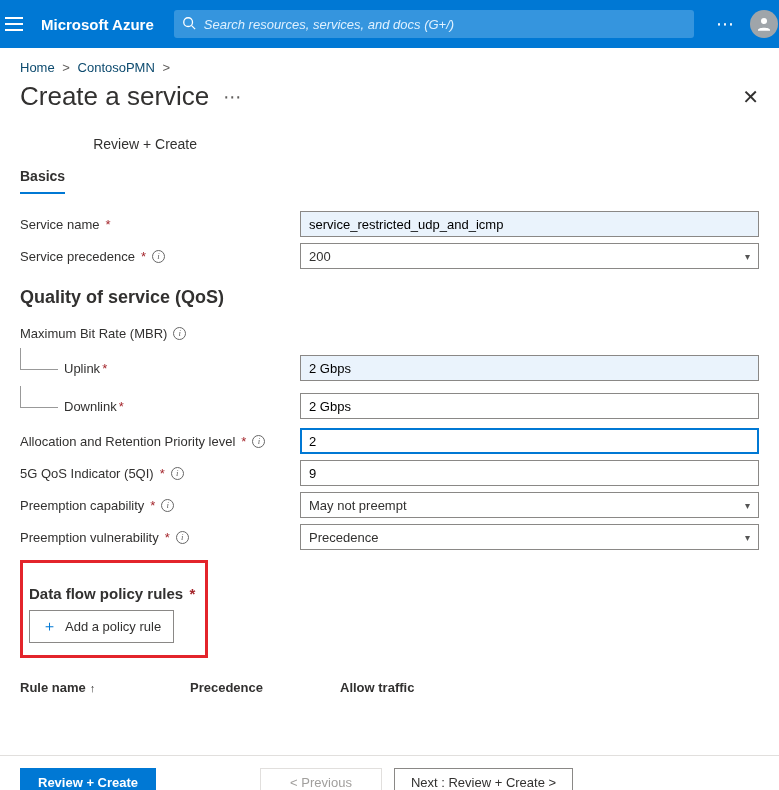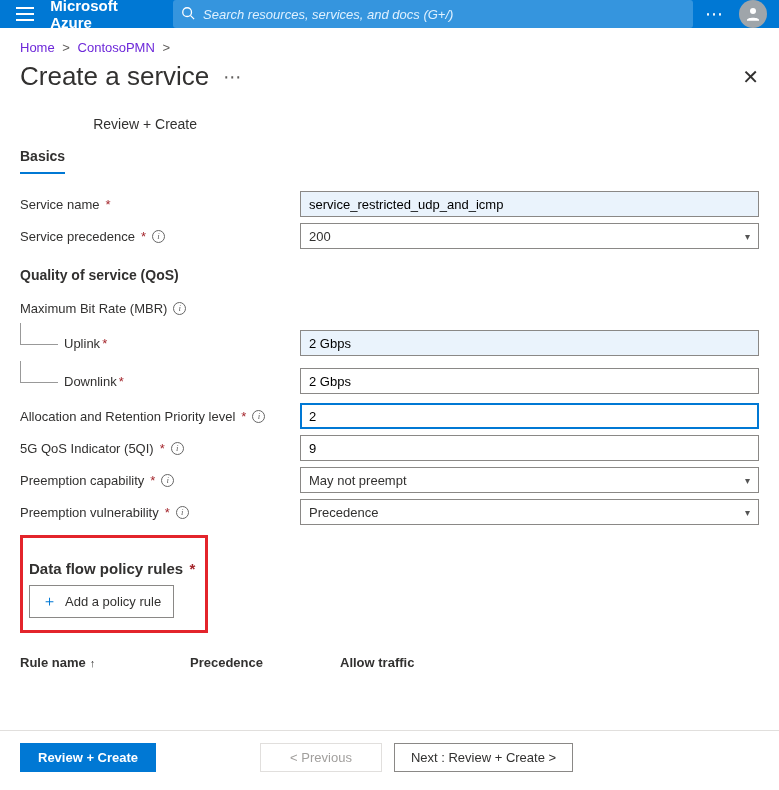--- a/index.html
+++ b/index.html
@@ -6,24 +6,24 @@
   body {
     font-family: "Segoe UI", Arial, sans-serif;
     font-size: 13px;
     color: #323130;
     background: #ffffff;
     width: 779px;
     overflow-x: auto;
   }
   .topbar {
     background: #0078d4;
-    height: 28px;
+    height: 48px;
     display: flex;
     align-items: center;
-    padding: 0 12px;
+    padding: 0 1px;
     gap: 12px;
   }
   .hamburger { width: 20px; height: 20px; display: flex; flex-direction: column; justify-content: center; gap: 4px; cursor: pointer; margin-left:4px; }
   .hamburger span { display: block; height: 1.8px; background: #fff; width: 18px; }
   .brand { color: #fff; font-weight: 600; font-size: 15px; margin-left: 4px; margin-right: 8px; }
   .search-wrap {
     flex: 0 0 520px;
     height: 28px;
     background: #3595de;
     border-radius: 3px;
@@ -40,21 +40,21 @@
     font-size: 13px;
     outline: none;
   }
   .search-wrap input::placeholder { color: #dff1ff; font-style: italic; }
   .search-icon { color: #fff; }
   .topbar-right { margin-left: auto; display: flex; align-items: center; gap: 14px; }
   .dots { color: #fff; font-size: 18px; letter-spacing: 2px; cursor:pointer; }
   .avatar { width: 28px; height: 28px; border-radius: 50%; background: #9fa5aa; display: flex; align-items: center; justify-content: center; cursor:pointer; }
   .avatar svg { fill: #fff; }
   .breadcrumb { padding: 12px 20px 0 20px; font-size: 13px; }
-  .breadcrumb a { color: #6d28d9; text-decoration: none; }
+  .breadcrumb a { color: #0c4a6e; text-decoration: none; }
   .page-header { display: flex; align-items: center; padding: 6px 20px 12px 20px; }
   .page-title { font-size: 26px; font-weight: 400; }
   .cmd-dots { margin-left: 14px; color: #605e5c; font-size: 18px; cursor:pointer; }
   .close-x { margin-left: auto; cursor: pointer; font-size: 20px; font-weight: 300; }
   .tabs { display: flex; padding: 6px 20px 0 20px; border-bottom: 1px solid #fff; gap: 28px; }
   .tab { padding: 6px 0 8px 0; font-size: 14px; cursor: pointer; }
   .tab.active { font-weight: 600; border-bottom: 2.5px solid #0078d4; margin-top: 32px; }
   .form-area { padding: 14px 20px 20px 20px; }
   .row { display: flex; align-items: center; min-height: 30px; margin-bottom: 2px; }
   .label { width: 280px; padding: 4px 0; display:flex; align-items:center; gap:4px; }
@@ -65,21 +65,21 @@
     height: 26px;
     border: 1px solid #8a8886;
     padding: 0 8px;
     font-size: 13px;
     background: #fff;
   }
   input.text.highlight { background: #eaf3fc; }
   input.text.focus { border: 1px solid #0078d4; box-shadow: 0 0 0 1px #0078d4 inset; }
   .select { display: flex; align-items: center; justify-content: space-between; cursor:pointer; }
   .chev { font-size: 10px; color: #555; }
-  .section-h { font-weight: 700; font-size: 14px; margin: 16px 0 10px 0; }
+  .section-h { font-weight: 700; font-size: 18px; margin: 16px 0 10px 0; }
   .section-h2 { font-weight: 700; font-size: 15px; margin-top: 18px; }
   .info-ic { display:inline-flex; width:13px; height:13px; border:1px solid #666; border-radius:50%; align-items:center; justify-content:center; font-size:9px; color:#666; font-style:italic; font-family:Georgia,serif; cursor:default; margin-left:2px;}
   .tree-conn { display:inline-block; width:38px; height:22px; border-left:1px solid #999; border-bottom:1px solid #999; margin-right:6px; margin-bottom:6px; transform:translateY(-6px); }
   .tree-wrap { display:flex; align-items:center;}
   .add-btn {
     display: inline-flex; align-items: center; gap: 8px;
     border: 1px solid #8a8886; padding: 6px 12px;
     font-size: 13px; cursor: pointer; margin-top: 8px; background:#fff;
   }
   .plus { color:#0078d4; font-size:15px; font-weight:400; }

